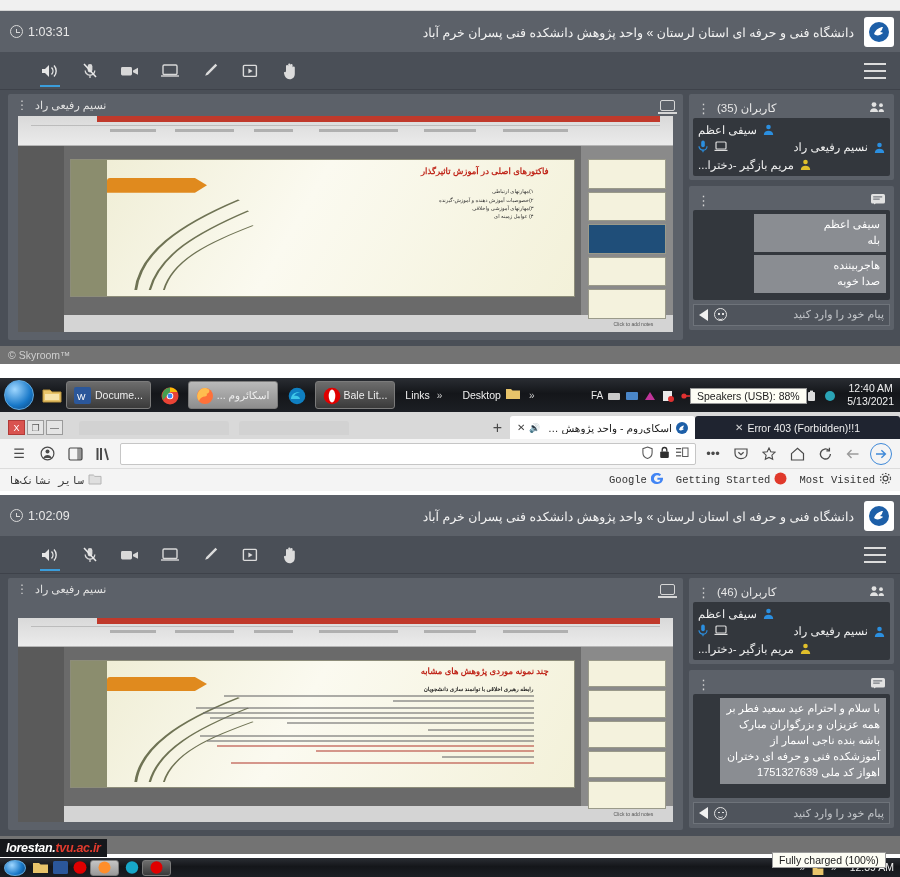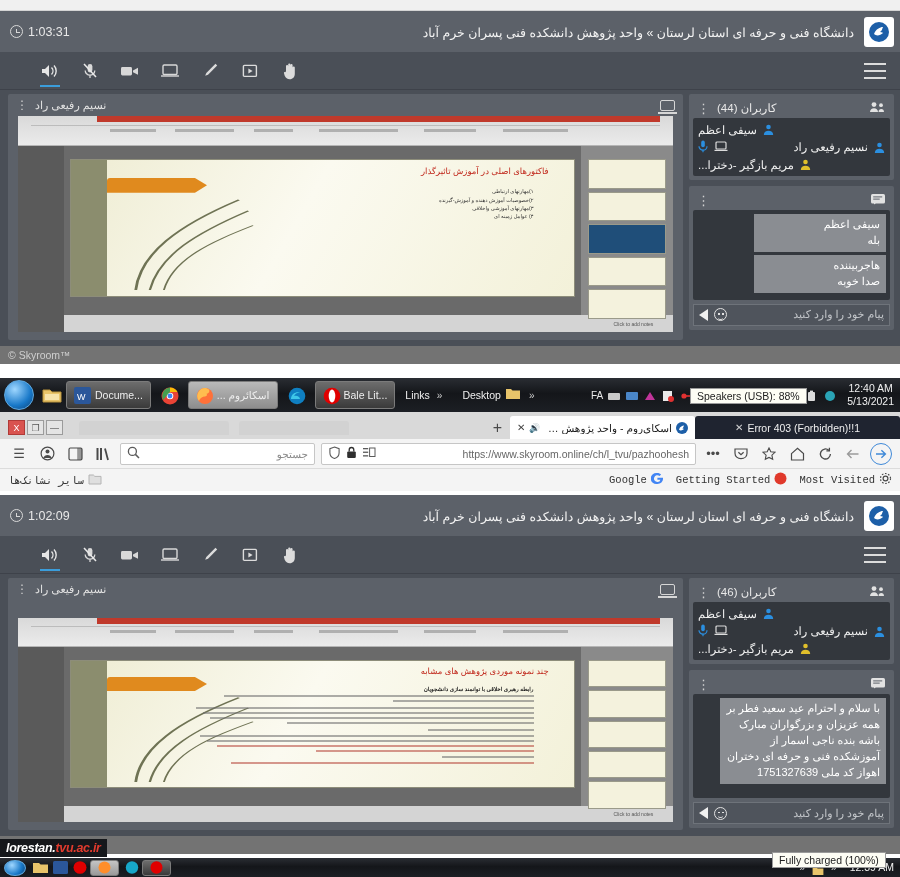--- a/index.html
+++ b/index.html
@@ -79,21 +79,21 @@
   }
   .slide .leftband { position:absolute; left:0; top:0; bottom:0; width:7%; background:#8b8d6e; }
   .slide .tab {
     position:absolute; left:7%; top:13%; width:20%; height:11%;
     background:#e08a1e;
     clip-path: polygon(0 0, 88% 0, 100% 50%, 88% 100%, 0 100%);
   }
   .slide .stem { position:absolute; left:9%; top:28%; width:28%; height:68%; }
   .slide-title {
     position:absolute; right:5%; top:4%; width:75%; text-align:right; direction:rtl;
-    color:#c0271b; font-size:8.5px; font-weight:normal; line-height:1.2;
+    color:#c0271b; font-size:8.5px; font-weight:bold; line-height:1.2;
   }
   .slide-sub {
     position:absolute; right:8%; top:20%; width:66%; text-align:right; direction:rtl;
     color:#333; font-size:5.2px; line-height:1.6;
   }
   .slide-lines { position:absolute; right:8%; top:30%; width:70%; direction:rtl; }
   .slide-lines div { height:2px; background:#6b6b6b; opacity:.55; margin-bottom:3px; }
   .ppt-thumbs { width: 14%; background:#8a8a8a; padding:2% 1%; display:flex; flex-direction:column; gap:3px;}
   .thumb { flex:1; background:#f4f2dd; border:1px solid #9a9a8a; position:relative; }
   .thumb.blue { background:#1f4e79; }
@@ -346,21 +346,21 @@
           <div class="panel-head">
             <span>
               <svg width="17" height="12" viewBox="0 0 17 12">
                   <circle cx="5" cy="3.6" r="2.4" fill="#e2e2e2"></circle>
                   <circle cx="12" cy="4.2" r="1.9" fill="#e2e2e2"></circle>
                   <path d="M1 11c0-2.4 1.8-3.8 4-3.8S9 8.6 9 11z" fill="#e2e2e2"></path>
                   <path d="M9.5 11c0-2 1.2-3.1 2.8-3.1S15 9 15 11z" fill="#e2e2e2"></path>
                 </svg>
             </span>
             <span style="display:flex;align-items:center;gap:7px;">
-              <span>کاربران (44)</span>
+              <span>کاربران (35)</span>
               <span class="kebab">⋮</span>
             </span>
           </div>
           <div class="panel-body">
             <div class="user-row">
               <span class="u-ico"><svg width="11" height="11" viewBox="0 0 11 11">
                     <circle cx="5.5" cy="3" r="2.3" fill="#2b8fe0"></circle>
                     <path d="M.8 11c0-2.8 2.1-4.2 4.7-4.2S10.2 8.2 10.2 11z" fill="#2b8fe0"></path>
                   </svg></span>
               <span>سیفی اعظم</span>
@@ -583,44 +583,34 @@
             <rect x="9.2" y="1" width="4.8" height="12" fill="#4a4a4a" opacity=".55"></rect>
           </svg>
       </span>
       <span class="nv">
         <svg width="16" height="14" viewBox="0 0 16 14">
             <rect x="1.5" y="1" width="2" height="12" fill="#4a4a4a"></rect>
             <rect x="5" y="1" width="2" height="12" fill="#4a4a4a"></rect>
             <path d="M10 1.5l3 11.5" stroke="#4a4a4a" stroke-width="1.8"></path>
           </svg>
       </span>
-      <div class="searchbar">
-        <span>
-          <svg width="13" height="13" viewBox="0 0 13 13">
-              <circle cx="5.4" cy="5.4" r="4" fill="none" stroke="#5a5a5a" stroke-width="1.3"></circle>
-              <path d="M8.4 8.4L12 12" stroke="#5a5a5a" stroke-width="1.5"></path>
-            </svg>
-        </span>
-        <span class="s-ph">جستجو</span>
-      </div>
       <div class="urlbar">
         <span><svg width="13" height="13" viewBox="0 0 13 13">
               <path d="M6.5 1l4.6 1.7v4c0 3-2.2 5-4.6 5.8C4.1 11.7 1.9 9.7 1.9 6.7v-4z" fill="none" stroke="#5a5a5a" stroke-width="1.1"></path>
             </svg></span>
         <span><svg width="11" height="13" viewBox="0 0 11 13">
               <rect x="1.2" y="5.4" width="8.6" height="6.6" rx="1.2" fill="#2f2f2f"></rect>
               <path d="M3.2 5.4V3.8a2.3 2.3 0 014.6 0v1.6" fill="none" stroke="#2f2f2f" stroke-width="1.3"></path>
             </svg></span>
         <span><svg width="14" height="11" viewBox="0 0 14 11">
               <rect x="1" y="1" width="5.2" height="1.3" fill="#5a5a5a"></rect>
               <rect x="1" y="4.6" width="5.2" height="1.3" fill="#5a5a5a"></rect>
               <rect x="1" y="8.2" width="5.2" height="1.3" fill="#5a5a5a"></rect>
               <rect x="7.6" y="1" width="5.4" height="8.5" fill="none" stroke="#5a5a5a" stroke-width="1"></rect>
             </svg></span>
-        <span class="u-txt"><span>https://www.skyroom.online/ch/l_tvu/pazhoohesh</span></span>
       </div>
       <span class="nv">•••</span>
       <span class="nv">
         <svg width="14" height="13" viewBox="0 0 14 13">
             <path d="M1 2h12v4.2c0 3.2-2.6 5.5-6 5.5S1 9.4 1 6.2z" fill="none" stroke="#4a4a4a" stroke-width="1.2"></path>
             <path d="M4.4 5.2L7 7.6l2.6-2.4" fill="none" stroke="#4a4a4a" stroke-width="1.2"></path>
           </svg>
       </span>
       <span class="nv">
         <svg width="14" height="14" viewBox="0 0 14 14">

